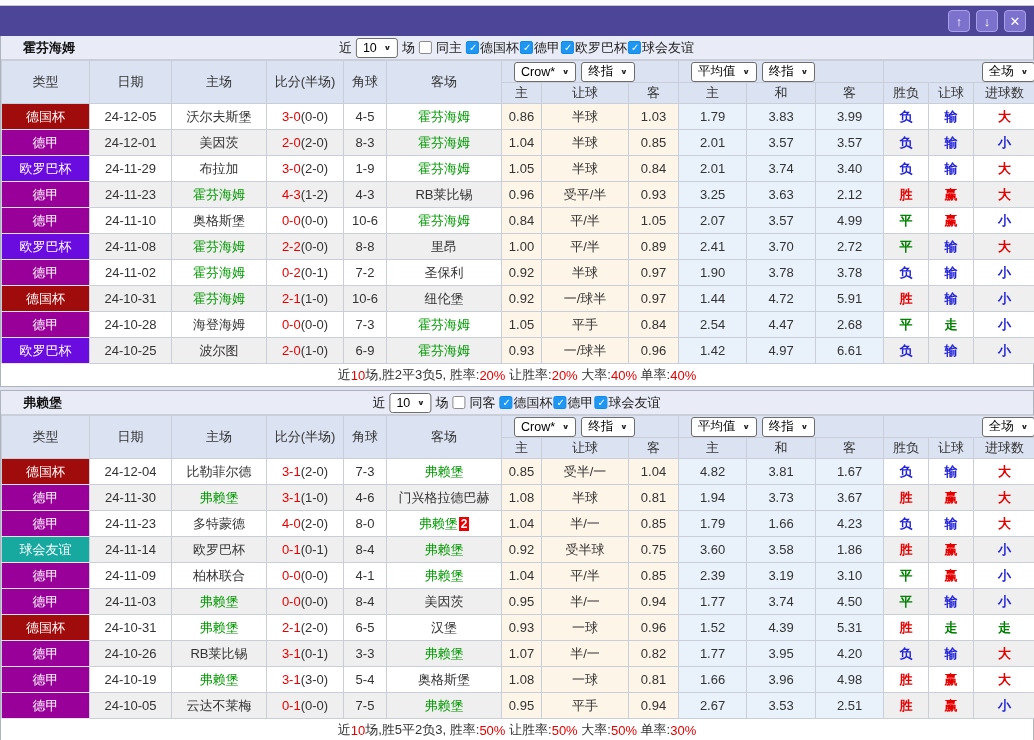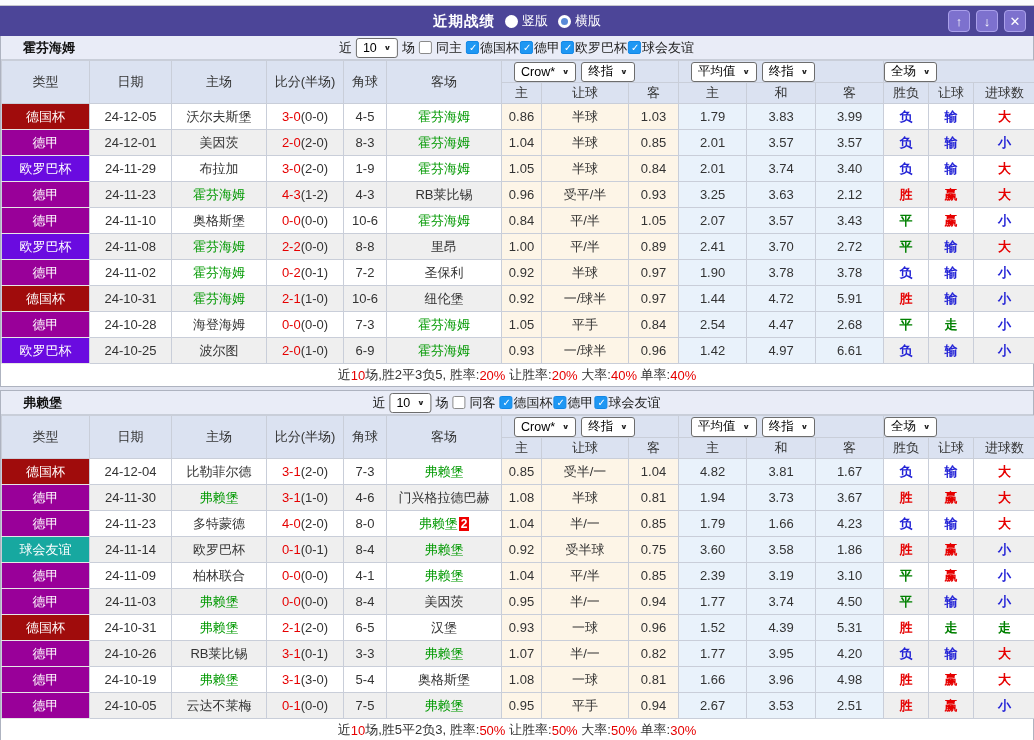--- a/index.html
+++ b/index.html
@@ -38,51 +38,40 @@
   .cb.on{background:#1e97f3;border-color:#1287e6}
   .cb.on::after{content:"✓";color:#fff;font-size:10px;font-weight:bold;position:absolute;left:2px;top:-1px;line-height:13px}
   .leagues{display:inline-flex;align-items:center}
   .leagues .cb{margin-right:1px}
   
   table{border-collapse:collapse;width:100%;table-layout:fixed}
   th,td{border:1px solid var(--grid);text-align:center;padding:0;overflow:hidden;white-space:nowrap}
   th{background:var(--thbg);font-weight:normal;color:#333;height:21px}
   th.grp{height:22px}
   .grpflex{display:flex;align-items:center;gap:5px;padding-left:12px}
-  .grpflex.center{justify-content:flex-start;padding-left:0}
+  .grpflex.center{justify-content:flex-end;padding-left:0}
   td{height:26px;background:#fff}
   tr:nth-child(even) td{background:var(--stripe)}
   td.c-cream, tr:nth-child(even) td.c-cream{background:var(--cream)}
   td.c-blue, tr:nth-child(even) td.c-blue{background:var(--ltblue)}
   td.league{color:#fff;border-bottom-color:#e6e6e6}
   td.res{font-weight:bold}
   .tgreen{color:var(--green)}
   .ft{color:var(--red)}
   .ht{color:#333}
   .redbadge{display:inline-block;background:#ee0000;color:#fff;font-size:12px;line-height:14px;padding:0 2px;margin-left:1px;font-weight:bold}
   .summary{height:22px;display:flex;align-items:center;justify-content:center;background:#fff;white-space:pre}
   .summary .red{color:var(--red)}
 </style>
 </head>
 <body>
 
 <div class="topstrip"></div>
 
 <div class="titlebar">
-  <div class="titlegroup">
-    <span class="apptitle">近期战绩</span>
-    <span class="radioopt">
-      <span class="radio filled"></span>
-      <span>竖版</span>
-    </span>
-    <span class="radioopt">
-      <span class="radio ring"></span>
-      <span>横版</span>
-    </span>
-  </div>
   <div class="winbtns">
     <span class="winbtn">
         <span>↑</span>
       </span>
     <span class="winbtn">
         <span>↓</span>
       </span>
     <span class="winbtn">
         <span>✕</span>
       </span>
@@ -258,21 +247,21 @@
           <td>24-11-10</td>
           <td><span>奥格斯堡</span></td>
           <td><span class="ft">0-0</span><span class="ht">(0-0)</span></td>
           <td>10-6</td>
           <td><span class="tgreen">霍芬海姆</span></td>
           <td class="c-cream">0.84</td>
           <td class="c-cream">平/半</td>
           <td class="c-cream">1.05</td>
           <td class="c-blue">2.07</td>
           <td class="c-blue">3.57</td>
-          <td class="c-blue">3.43</td>
+          <td class="c-blue">4.99</td>
           <td class="res" style="color: rgb(0, 128, 0);">平</td>
           <td class="res" style="color: rgb(230, 0, 0);">赢</td>
           <td class="res" style="color: rgb(35, 35, 214);">小</td>
         </tr>
         <tr>
           <td class="league" style="background: rgb(106, 11, 224);">欧罗巴杯</td>
           <td>24-11-08</td>
           <td><span class="tgreen">霍芬海姆</span></td>
           <td><span class="ft">2-2</span><span class="ht">(0-0)</span></td>
           <td>8-8</td>

